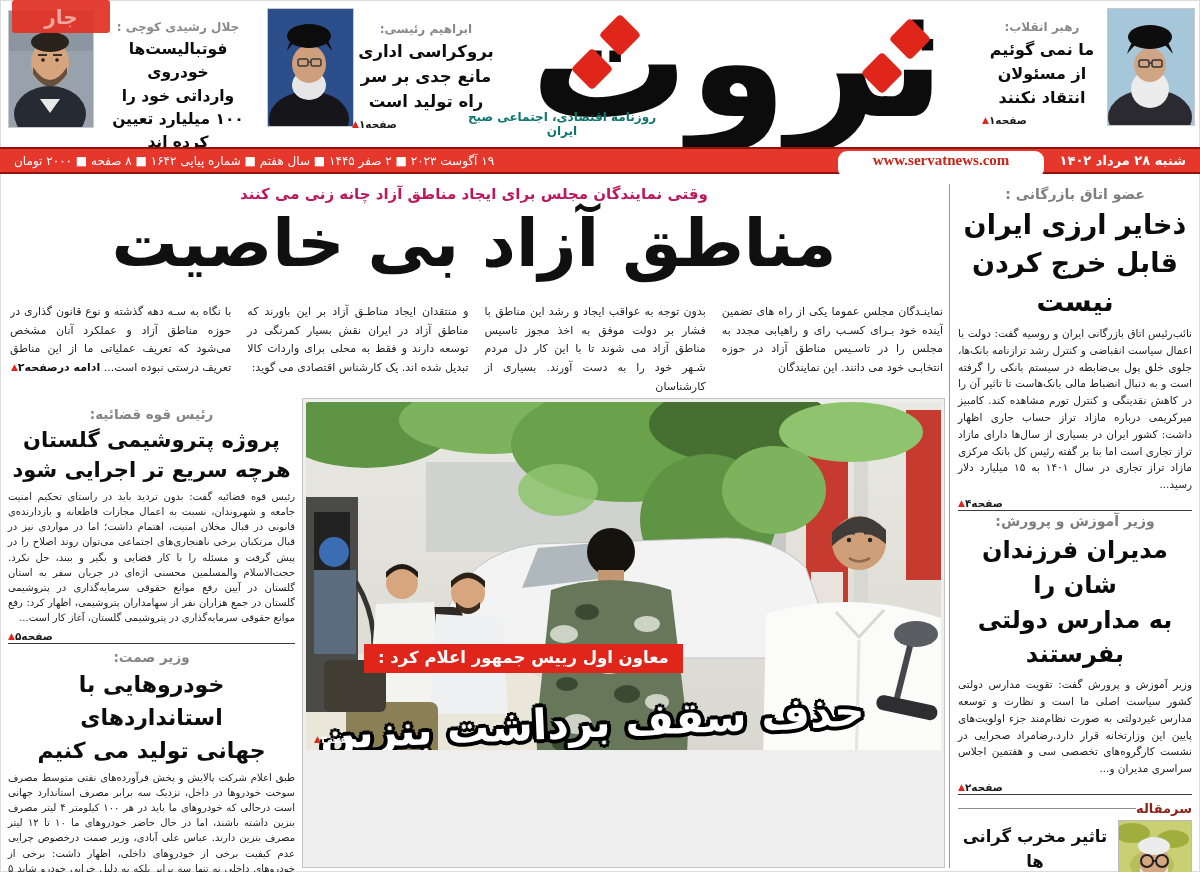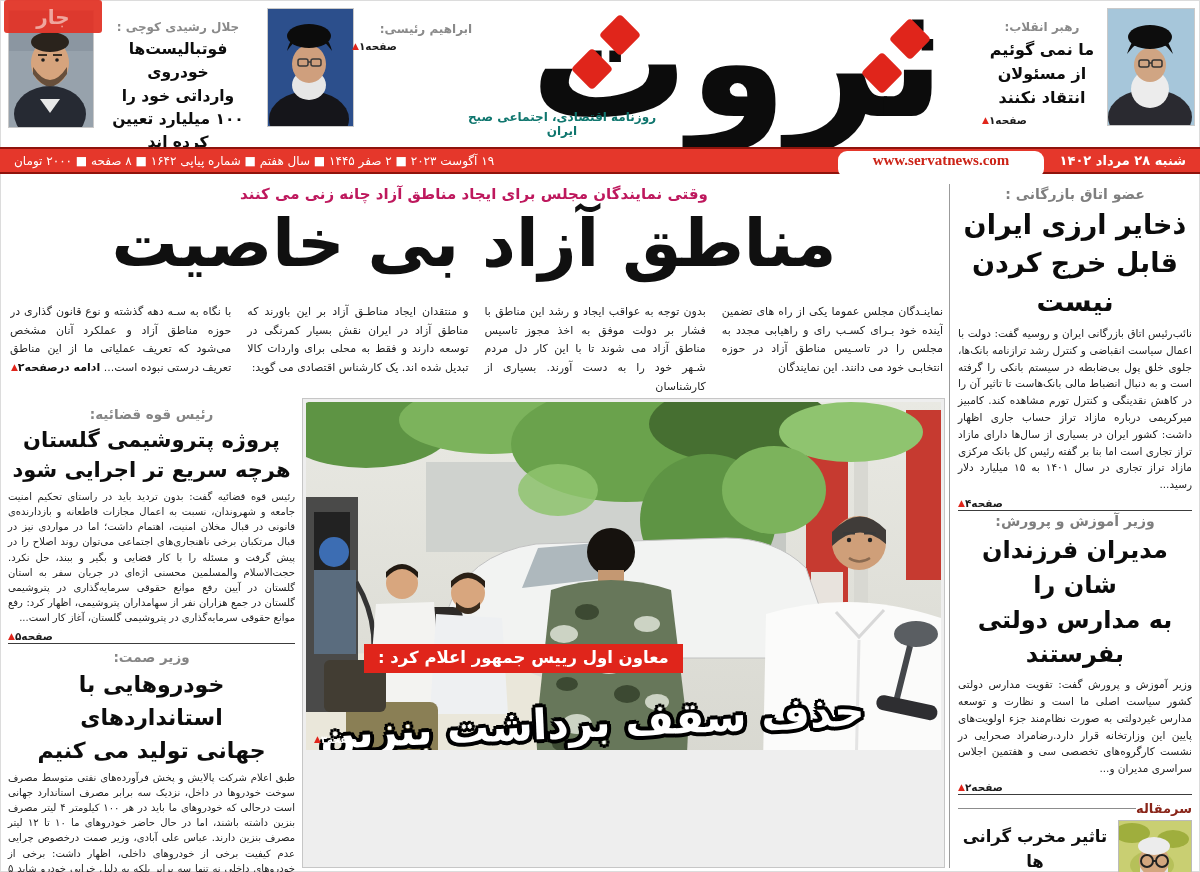--- a/index.html
+++ b/index.html
@@ -4,21 +4,21 @@
 <style>
   * { margin:0; padding:0; box-sizing:border-box; }
   body { background:#888; font-family:"DejaVu Sans",sans-serif; }
   .page{
     position:relative; width:1200px; height:872px; margin:0 auto;
     background:#fff; overflow:hidden; direction:rtl;
     box-shadow: inset 0 0 0 1px #dcdcdc;
     font-family:"DejaVu Sans",sans-serif; color:#111;
   }
   
-  .wm{ position:absolute; left:4px; top:0; width:98px; height:33px; background:#e23528;
+  .wm{ position:absolute; left:12px; top:0; width:98px; height:33px; background:#e23528;
        border-radius:3px; display:flex; align-items:center; justify-content:center;
        color:#f5a79e; font-weight:bold; font-size:20px; z-index:30; opacity:.95;}
   .hphoto{ position:absolute; overflow:hidden; border:1px solid #c9c9c9; background:#9aa4ad;}
   .hp1{ left:8px; top:10px; width:86px; height:118px;}
   .hp2{ left:267px; top:8px; width:87px; height:119px;}
   .hp3{ left:1107px; top:8px; width:88px; height:118px;}
   .tstory{ position:absolute; text-align:center;}
   .tstory .kick{ display:block; color:#8a8a8a; font-weight:bold; font-size:12px; margin-bottom:4px;}
   .tstory .hl{ font-weight:bold; font-size:15.5px; line-height:1.5; color:#0d0d0d;}
   .ts1{ left:98px; top:20px; width:160px;}
@@ -132,20 +132,25 @@
       <path d="M21,42 Q43,10 66,42 Q62,24 43,19 Q25,24 21,42 Z" fill="#0c0c0c"></path>
       <ellipse cx="43" cy="27" rx="22" ry="12" fill="#0c0c0c"></ellipse>
       <rect x="32" y="50" width="10" height="7" rx="2" fill="none" stroke="#3a3a3a" stroke-width="1.5"></rect>
       <rect x="45" y="50" width="10" height="7" rx="2" fill="none" stroke="#3a3a3a" stroke-width="1.5"></rect>
       <line x1="42" y1="53" x2="45" y2="53" stroke="#3a3a3a" stroke-width="1.5"></line>
     </svg>
   </figure>
 
   <div class="tstory ts2">
     <span class="kick">ابراهیم رئیسی:</span>
+    <div class="hl">
+      <span>بروکراسی اداری</span><br>
+      <span>مانع جدی بر سر</span><br>
+      <span>راه تولید است</span>
+    </div>
     <div class="pref pl">
       <span>صفحه۱</span><span class="tri">▲</span>
     </div>
   </div>
 
   <div class="logo">ثروت</div>
   <div class="diam" style="left:605px; top:20px;"></div>
   <div class="diam" style="left:577px; top:54px;"></div>
   <div class="diam" style="left:895px; top:24px;"></div>
   <div class="diam" style="left:867px; top:58px;"></div>

